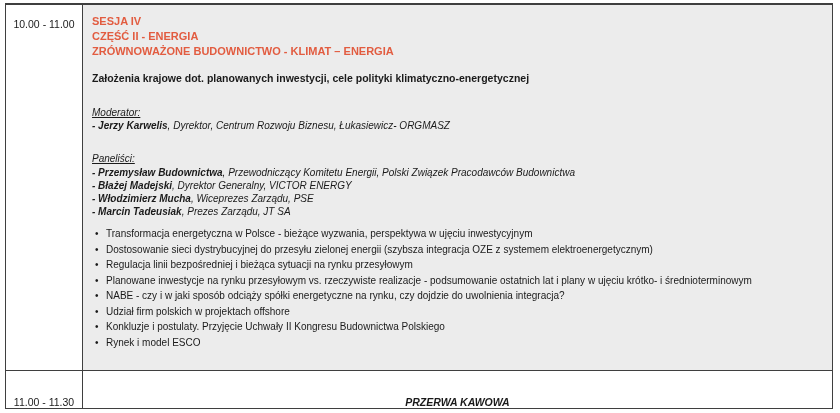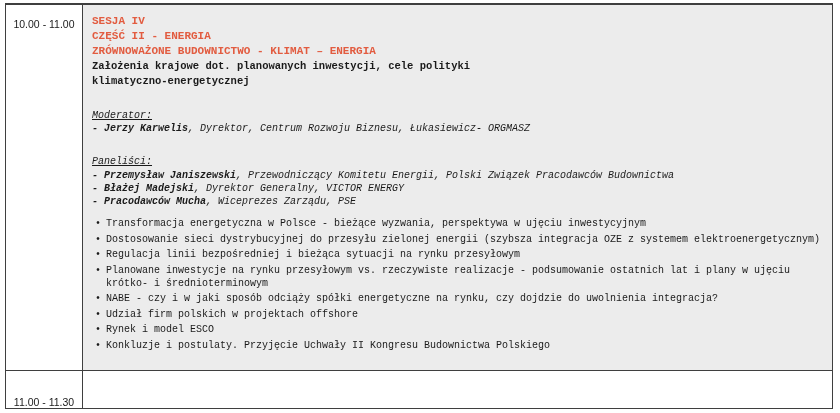--- a/index.html
+++ b/index.html
@@ -33,35 +33,34 @@
   }
   .time-cell.row1 { padding-top:13px; }
   .time-cell.row2, .break-cell { display:flex; align-items:flex-end; justify-content:center; }
   .row1 { border-bottom:1px solid #3f3f3f; }
 
   .content-cell {
     background:var(--cell-gray, #ececec);
     padding:9px 0 0 9px;
     font-size:10px;
     line-height:13px;
-    font-family:Liberation Mono, monospace;
   }
 
   .session-header {
     color:var(--accent, #e25c40);
     font-weight:bold;
     font-size:11px;
     line-height:15px;
   }
   .subtitle {
     font-weight:bold;
     font-size:10.5px;
     line-height:15px;
     max-width:445px;
-    margin-top:0;
+    margin-top:12px;
   }
   .people {
     margin-top:12px;
     font-style:italic;
     font-size:10px;
     line-height:13.2px;
   }
   .people-label { text-decoration:underline;margin-top:20px; }
   .person-name { font-weight:bold; }
 
@@ -109,41 +108,47 @@
 
       <div class="subtitle">Założenia krajowe dot. planowanych inwestycji, cele polityki klimatyczno-energetycznej</div>
 
       <div class="people">
         <div class="people-label">Moderator:</div>
         <div>
           <span class="person-name">- Jerzy Karwelis</span><span>, Dyrektor, Centrum Rozwoju Biznesu, Łukasiewicz- ORGMASZ</span>
         </div>
         <div class="people-label">Paneliści:</div>
         <div>
-          <span class="person-name">- Przemysław Janiszewski</span><span>, Przewodniczący Komitetu Energii, Polski Związek Pracodawców Budownictwa</span>
+          <span class="person-name">- Przemysław Budownictwa</span><span>, Przewodniczący Komitetu Energii, Polski Związek Pracodawców Budownictwa</span>
         </div>
         <div>
           <span class="person-name">- Błażej Madejski</span><span>, Dyrektor Generalny, VICTOR ENERGY</span>
         </div>
         <div>
-          <span class="person-name">- Pracodawców Mucha</span><span>, Wiceprezes Zarządu, PSE</span>
+          <span class="person-name">- Włodzimierz Mucha</span><span>, Wiceprezes Zarządu, PSE</span>
+        </div>
+        <div>
+          <span class="person-name">- Marcin Tadeusiak</span><span>, Prezes Zarządu, JT SA</span>
         </div>
       </div>
 
       <ul class="topics">
         <li>Transformacja energetyczna w Polsce - bieżące wyzwania, perspektywa w ujęciu inwestycyjnym</li>
         <li>Dostosowanie sieci dystrybucyjnej do przesyłu zielonej energii (szybsza integracja OZE z systemem elektroenergetycznym)</li>
         <li>Regulacja linii bezpośredniej i bieżąca sytuacji na rynku przesyłowym</li>
         <li>Planowane inwestycje na rynku przesyłowym vs. rzeczywiste realizacje - podsumowanie ostatnich lat i plany w ujęciu krótko- i średnioterminowym</li>
         <li>NABE - czy i w jaki sposób odciąży spółki energetyczne na rynku, czy dojdzie do uwolnienia integracja?</li>
         <li>Udział firm polskich w projektach offshore</li>
+        <li>Konkluzje i postulaty. Przyjęcie Uchwały II Kongresu Budownictwa Polskiego</li>
         <li>Rynek i model ESCO</li>
-        <li>Konkluzje i postulaty. Przyjęcie Uchwały II Kongresu Budownictwa Polskiego</li>
       </ul>
     </div>
 
     <div class="cell time-cell row2">
       <span>11.00 - 11.30</span>
     </div>
 
+    <div class="cell break-cell">
+      <span>PRZERWA KAWOWA</span>
+    </div>
 
   </div>
 </div>
 
 </body></html>

